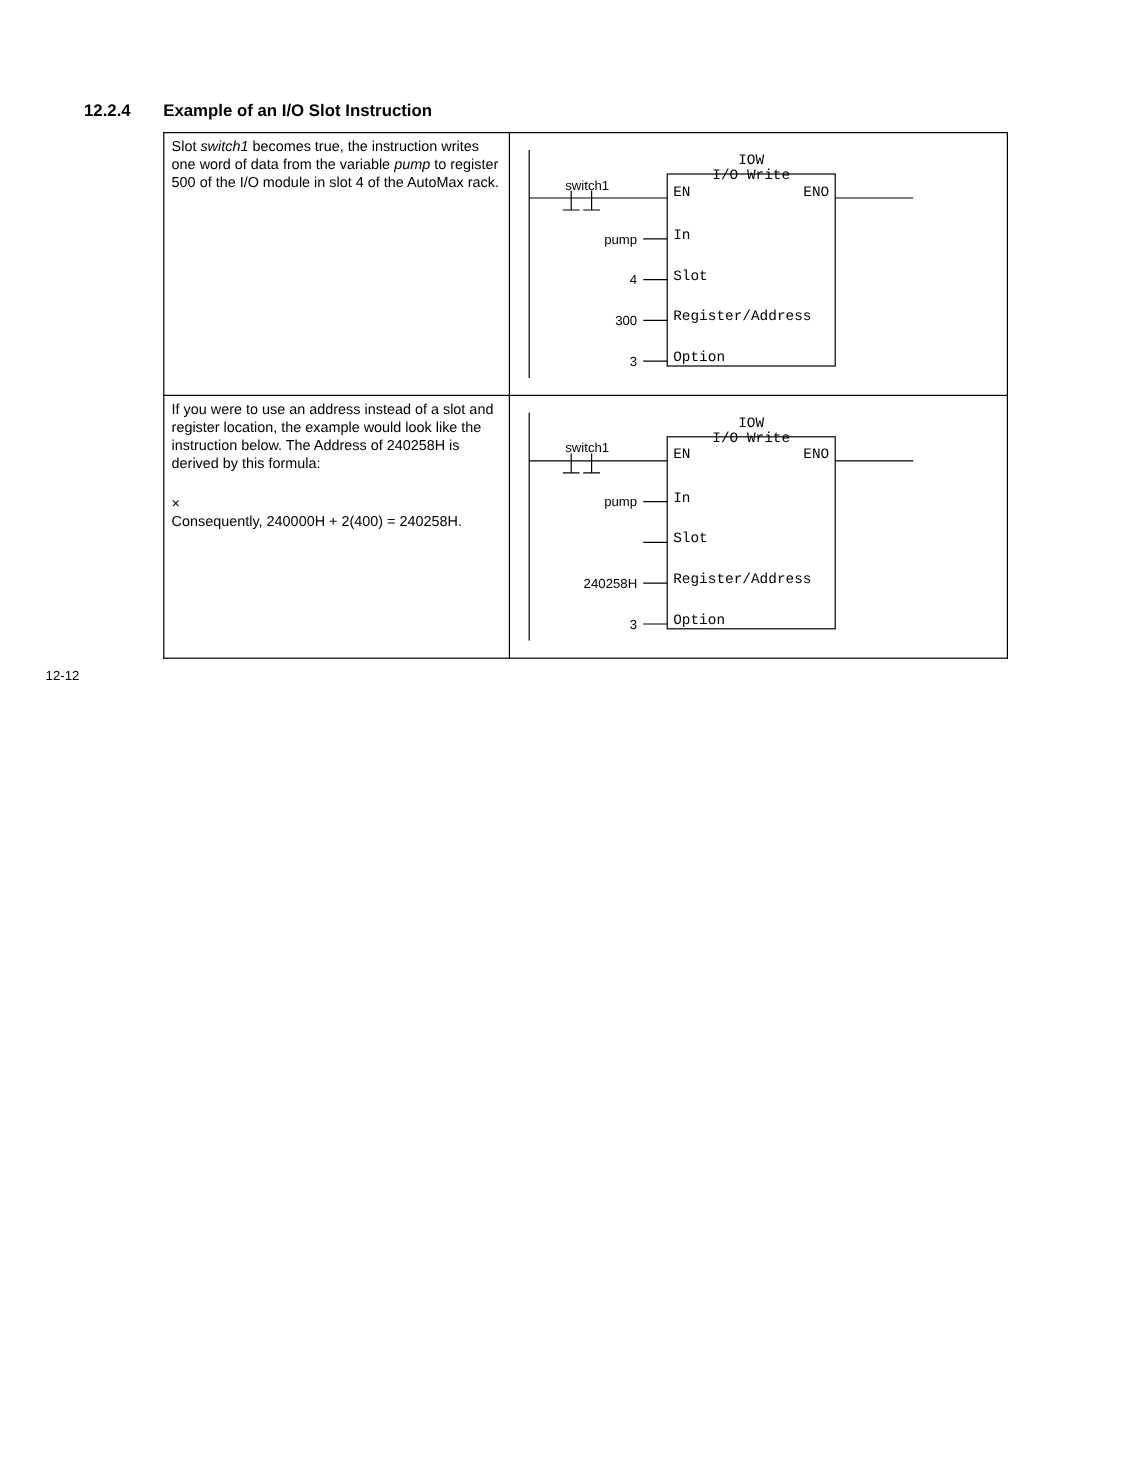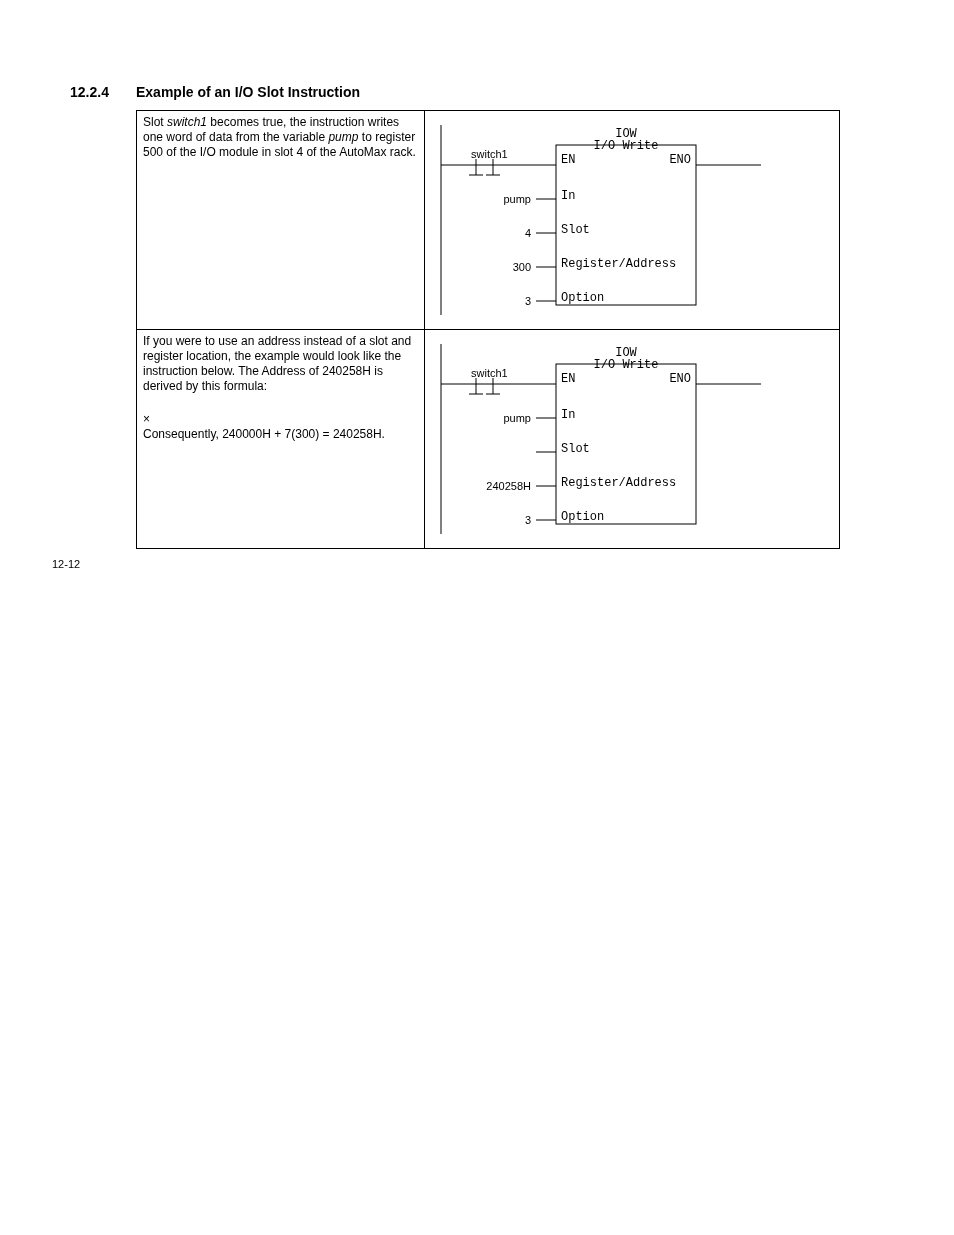--- a/index.html
+++ b/index.html
@@ -44,21 +44,21 @@
     font-size: 12px;
     line-height: 1.25;
   }
   .dia-col {
     width: 404px;
     position: relative;
     height: 208px;
   }
   .page-num {
     position: absolute;
-    left: 52px;
+    left: 38px;
     top: 558px;
     font-size: 11px;
   }
   .mono {
     font-family: "Courier New", monospace;
     font-size: 12px;
   }
   .arial11 { font-size: 11px; font-family: Arial, Helvetica, sans-serif; }
   .italic { font-style: italic; }
   .ladder-svg { display:block; }
@@ -118,21 +118,21 @@
           <text x="130" y="186" class="mono">Option</text>
         </svg>
       </td>
     </tr>
 
     <tr>
       <td class="desc-col">
         <div>If you were to use an address instead of a slot and register location, the example would look like the instruction below. The Address of 240258H is derived by this formula:</div>
         <div style="height:18px;"></div>
         <div>×</div>
-        <div>Consequently, 240000H + 7(300) = 240258H.</div>
+        <div>Consequently, 240000H + 2(400) = 240258H.</div>
       </td>
       <td class="dia-col">
         <svg class="ladder-svg" width="390" height="200">
           <line x1="10" y1="10" x2="10" y2="200" stroke="#000"></line>
           <line x1="10" y1="50" x2="125" y2="50" stroke="#000"></line>
           <text x="40" y="43" class="arial11">switch1</text>
           <line x1="45" y1="44" x2="45" y2="60" stroke="#000"></line>
           <line x1="38" y1="60" x2="52" y2="60" stroke="#000"></line>
           <line x1="62" y1="44" x2="62" y2="60" stroke="#000"></line>
           <line x1="55" y1="60" x2="69" y2="60" stroke="#000"></line>

